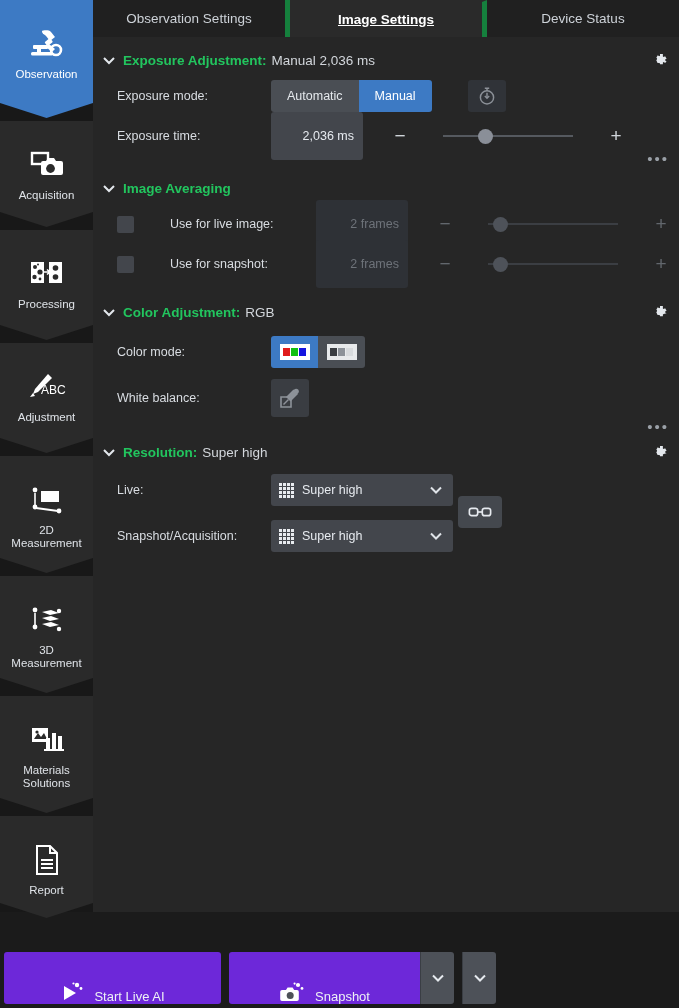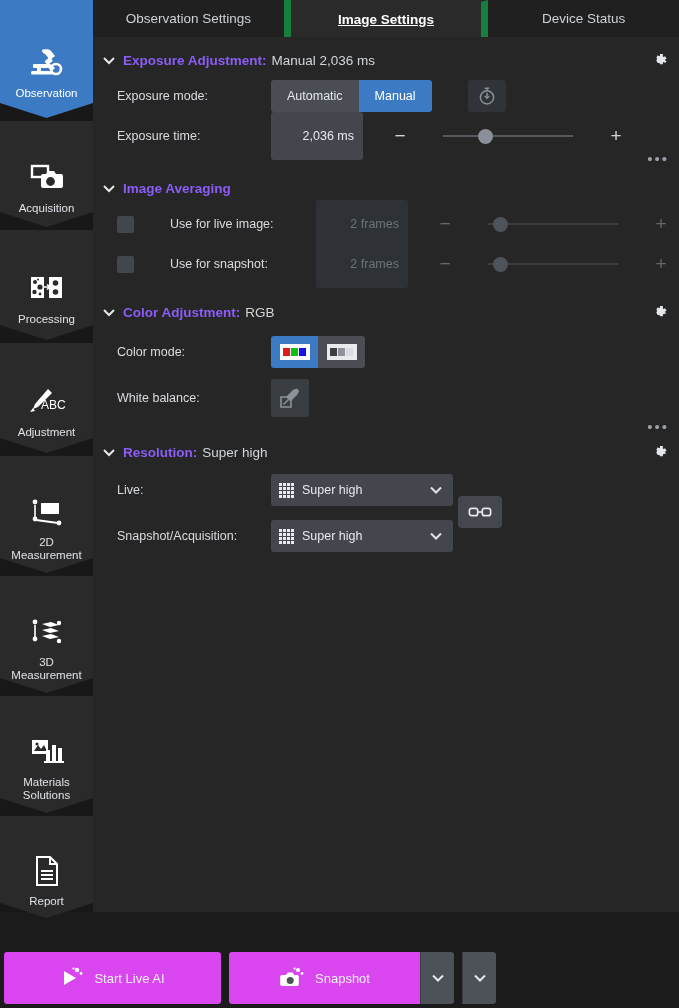--- a/index.html
+++ b/index.html
@@ -20,21 +20,21 @@
   }
   .nav-item {
     position: relative;
     width: 93px;
     background: #2a2a2a;
     color: #d6d9dd;
     cursor: pointer;
     margin-bottom: 3px;
     padding-top: 24px;
     display: flex; flex-direction: column;
-    align-items: center; justify-content: center;
+    align-items: center; justify-content: flex-start;
     -webkit-clip-path: polygon(0 0, 100% 0, 100% calc(100% - 15px), 50% 100%, 0 calc(100% - 15px));
     clip-path: polygon(0 0, 100% 0, 100% calc(100% - 15px), 50% 100%, 0 calc(100% - 15px));
   }
   .nav-item.active { background: #3d7ac4; }
   .nav-item .nav-icon {
     width: 40px; height: 40px;
     display: flex; align-items: center; justify-content: center;
     margin-bottom: 4px;
   }
   .nav-item .nav-label {
@@ -53,21 +53,21 @@
     background: #161616;
     display: flex;
   }
   .tab {
     flex: 1 1 0;
     height: 37px;
     display: flex; align-items: center; justify-content: center;
     font-size: 13.5px;
     color: #cdd2d8;
     background: #202020;
-    border-right: 7px solid #15803d;
+    border-right: 5px solid #15803d;
     cursor: pointer;
   }
   .tab:last-child { border-right: none; }
   .tab.active {
     background: #2a2a2a;
     color: #ffffff;
     font-weight: bold;
     border-top: 2px solid #2a2a2a;
     text-decoration: underline;
   }
@@ -83,21 +83,21 @@
   .section-head {
     display: flex; align-items: center;
     padding-left: 8px;
     height: 26px;
     margin-top: 10px;
   }
   .chev {
     width: 16px; height: 16px; margin-right: 6px;
     display: inline-block; flex: 0 0 auto;
   }
-  .sec-title { font-size: 13.5px; font-weight: bold; color: #8b5cf6; }
+  .sec-title { font-size: 13.5px; font-weight: bold; color: #22c55e; }
   .sec-value { font-size: 13.5px; color: #d2d6db; margin-left: 5px; }
   .gear-btn {
     position: absolute; right: 10px;
     width: 18px; height: 18px; cursor: pointer;
   }
 
   .row { display: flex; align-items: center; height: 34px; margin-top: 6px; gap: 28px; }
   .row-label {
     font-size: 12.5px; color: #d9dde2;
     width: 150px; padding-left: 24px; flex: 0 0 auto;
@@ -180,22 +180,22 @@
   .grid-ico i { display: block; width: 3px; height: 3px; background: #e8ebef; }
 
   
   #bottombar {
     position: absolute; left: 0; top: 948px; width: 679px; height: 60px;
     background: #1b1b1b;
     display: flex; align-items: center; gap: 8px; padding: 4px 4px;
   }
   .bb-group { display: flex; height: 52px; }
   .bb-main {
-    background: #d946ef; color: #eef1f5;
-    display: flex; align-items: center; justify-content: center; gap: 10px;
+    background: #6d28d9; color: #eef1f5;
+    display: flex; align-items: flex-end; justify-content: center; gap: 10px;
     font-size: 13px; border-radius: 3px; cursor: pointer;
   }
   .bb-caret {
     width: 34px; background: #4d5158; border-left: 1px solid #3a3e44;
     display: flex; align-items: center; justify-content: center;
     border-radius: 3px; cursor: pointer;
   }
   .bb-main.with-caret { border-radius: 3px 0 0 3px; }
   .bb-caret.right { border-radius: 0 3px 3px 0; }
 

